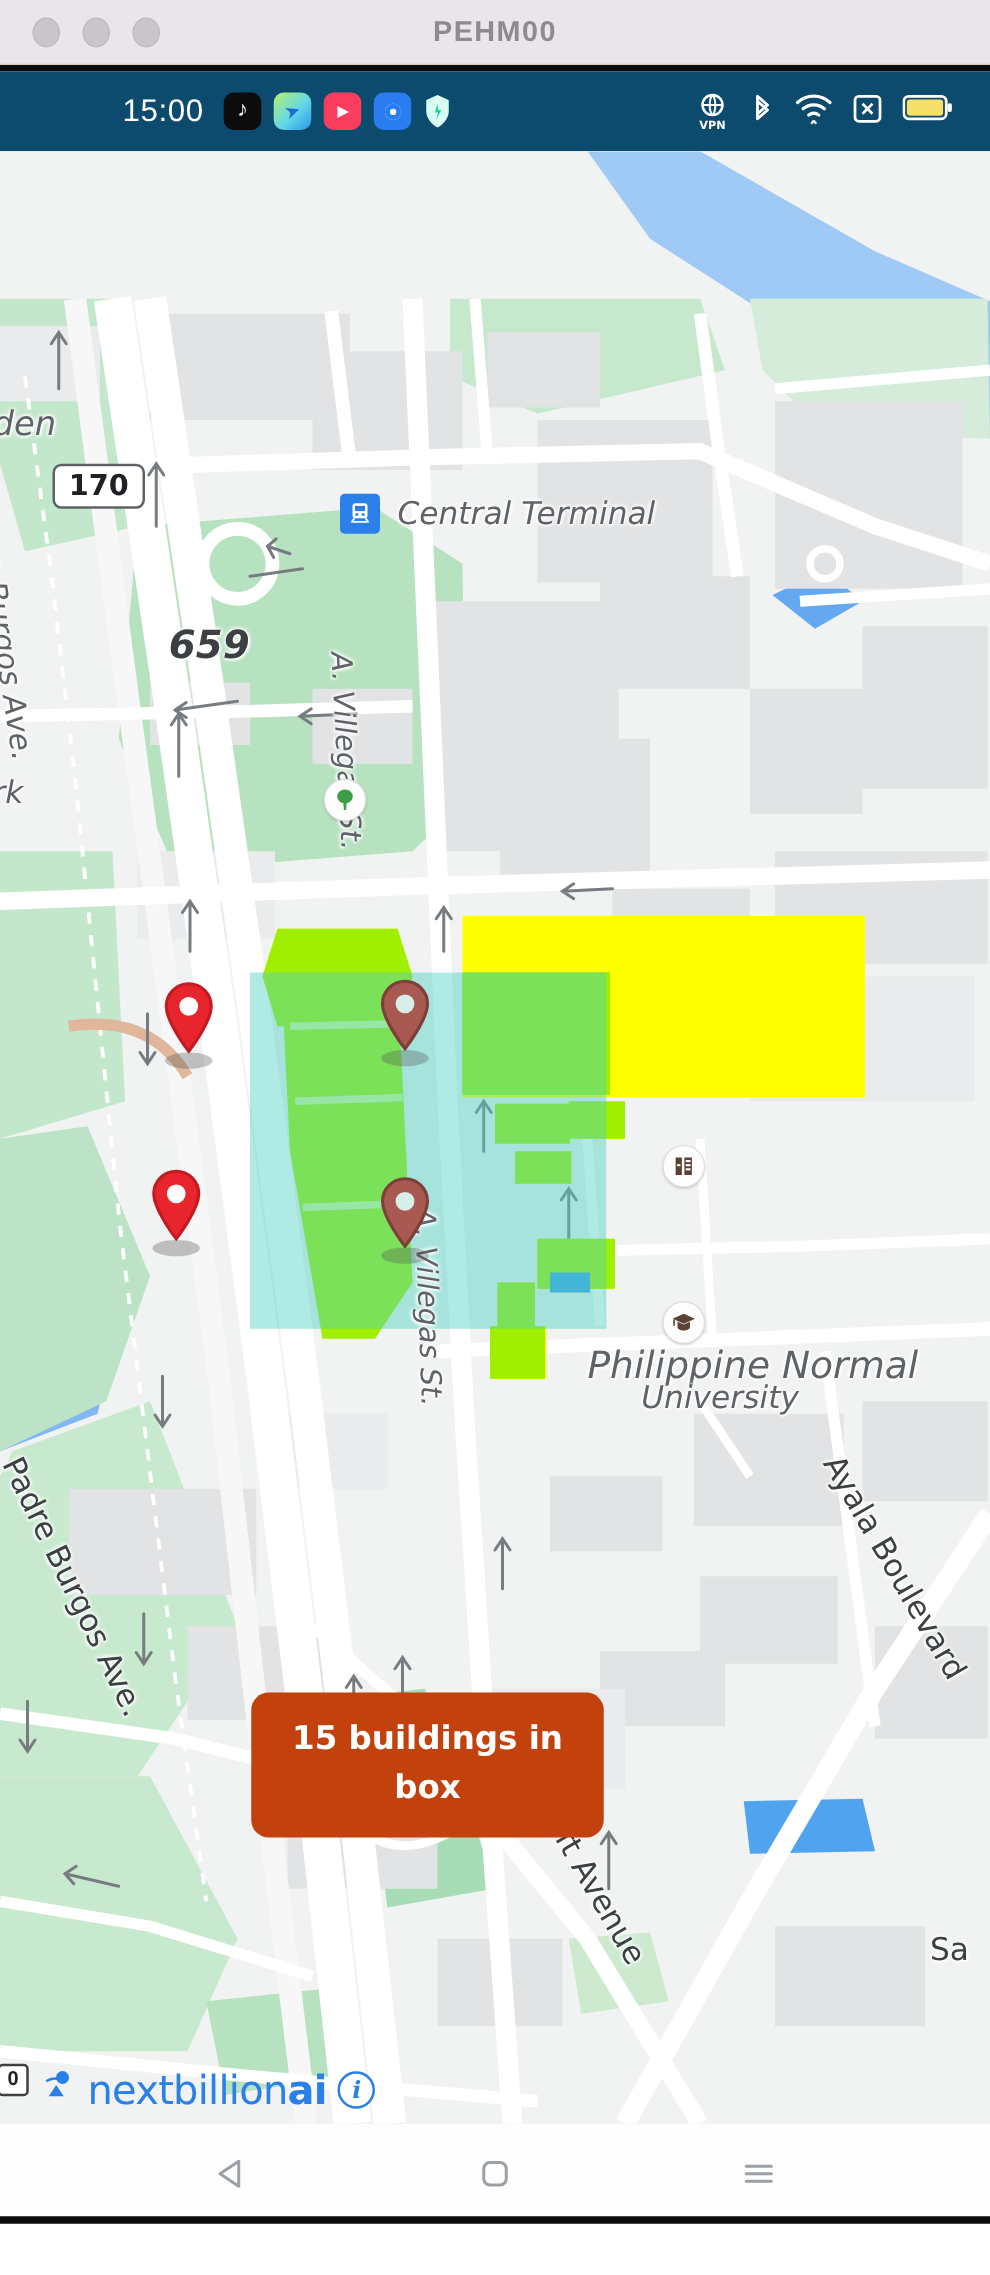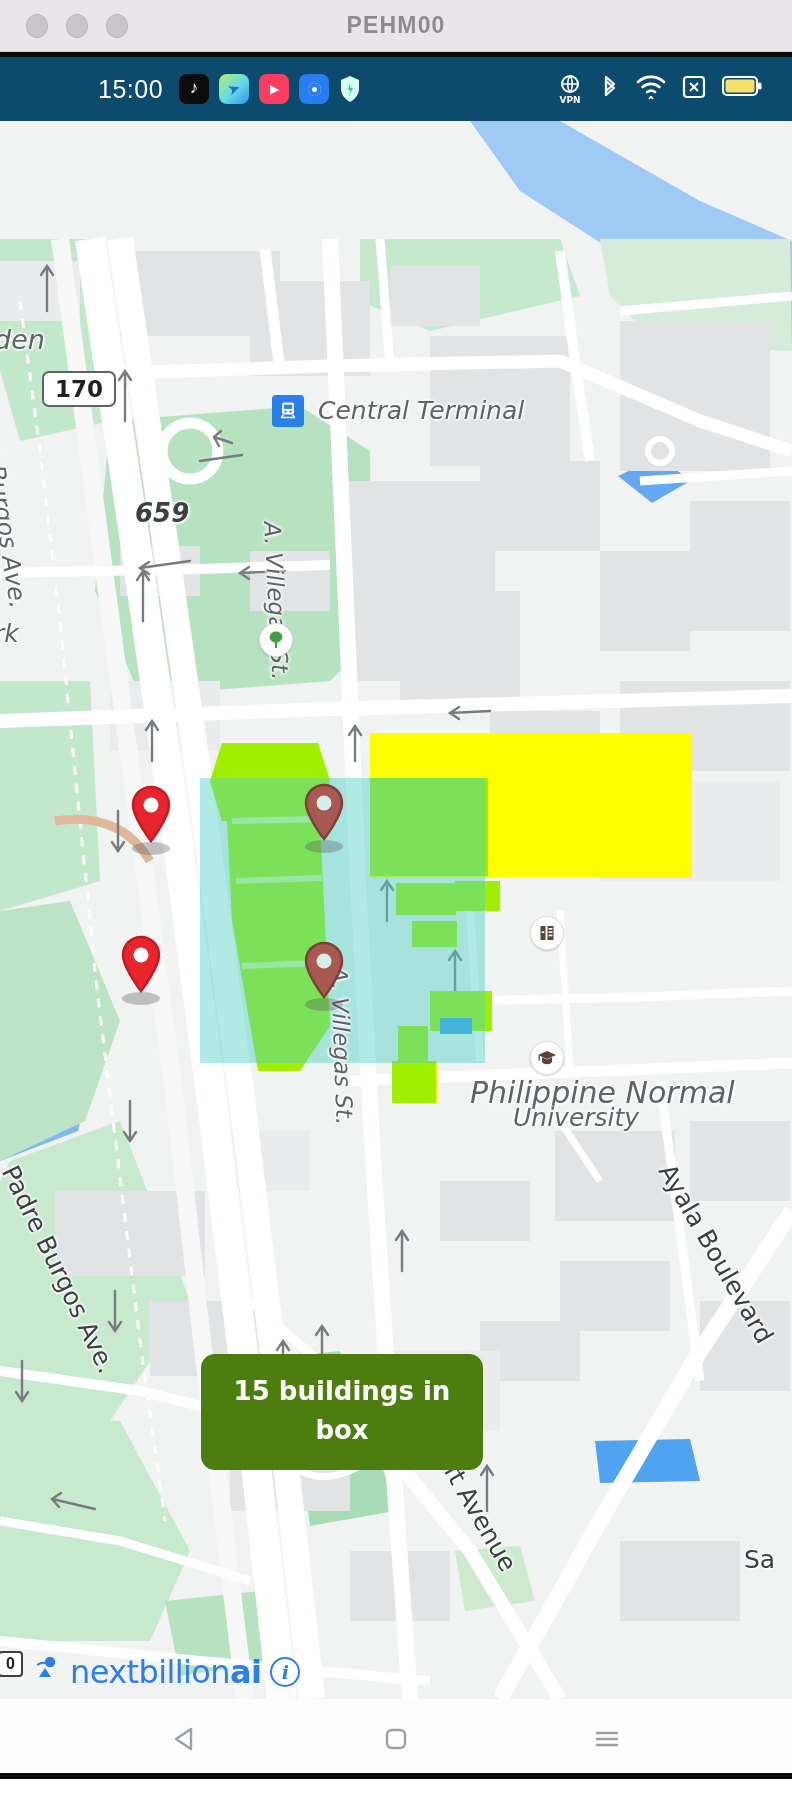--- a/index.html
+++ b/index.html
@@ -73,21 +73,21 @@
   
   .marker { position:absolute; width:56px; height:74px; }
   .marker .shadow { position:absolute; left:9px; bottom:2px; width:38px; height:13px;
                     background:rgba(80,80,80,.32); border-radius:50%; }
 
   
   .selbox { position:absolute; background:rgba(77,208,196,.45); }
 
   
   .toast { position:absolute; left:201px; top:1233px; width:282px;
-           background:#4d7c0f; border-radius:14px; padding:18px 10px 20px;
+           background:#c2410c; border-radius:14px; padding:18px 10px 20px;
            text-align:center; }
   .toast div { color:#ffffff; font-size:26px; font-weight:bold; line-height:1.5;
                font-family:"DejaVu Sans", sans-serif; }
 
   
   .attrib { position:absolute; left:10px; bottom:8px; display:flex;
             align-items:center; gap:9px; }
   .nb-logo { font-size:32px; color:#2a7fe8; font-weight:400; letter-spacing:-.6px;
              font-family:"DejaVu Sans", sans-serif; }
   .nb-logo b { font-weight:bold; }
@@ -345,21 +345,21 @@
           <path d="M236 760 L322 757"></path>
           <path d="M242 845 L320 842"></path>
         </g>
       </g>
     </svg>
 
     <div class="selbox" style="left:200px; top:657px; width:285px; height:285px;"></div>
 
     <div class="shield" style="left:42px; top:250px;">170</div>
 
-    <div class="mlabel mlabel-d" style="left:135px; top:377px; font-size:26px; font-weight:600;">659</div>
+    <div class="mlabel mlabel-d" style="left:135px; top:377px; font-size:31px; font-weight:600;">659</div>
 
     <div class="mlabel" style="left:-6px; top:203px; font-size:27px;">den</div>
 
     <div class="poi-sq" style="left:272px; top:274px;">
       <svg width="22" height="22" viewBox="0 0 22 22">
         <rect x="5" y="2.5" width="12" height="12" rx="2.4" fill="#fff"></rect>
         <rect x="7" y="4.7" width="8" height="4.2" fill="#2a7fe8"></rect>
         <circle cx="8.4" cy="11.6" r="1.2" fill="#2a7fe8"></circle>
         <circle cx="13.6" cy="11.6" r="1.2" fill="#2a7fe8"></circle>
         <path d="M4 17.5h14M6.5 14.5l-2 3M15.5 14.5l2 3" stroke="#fff" stroke-width="1.5" fill="none"></path>

